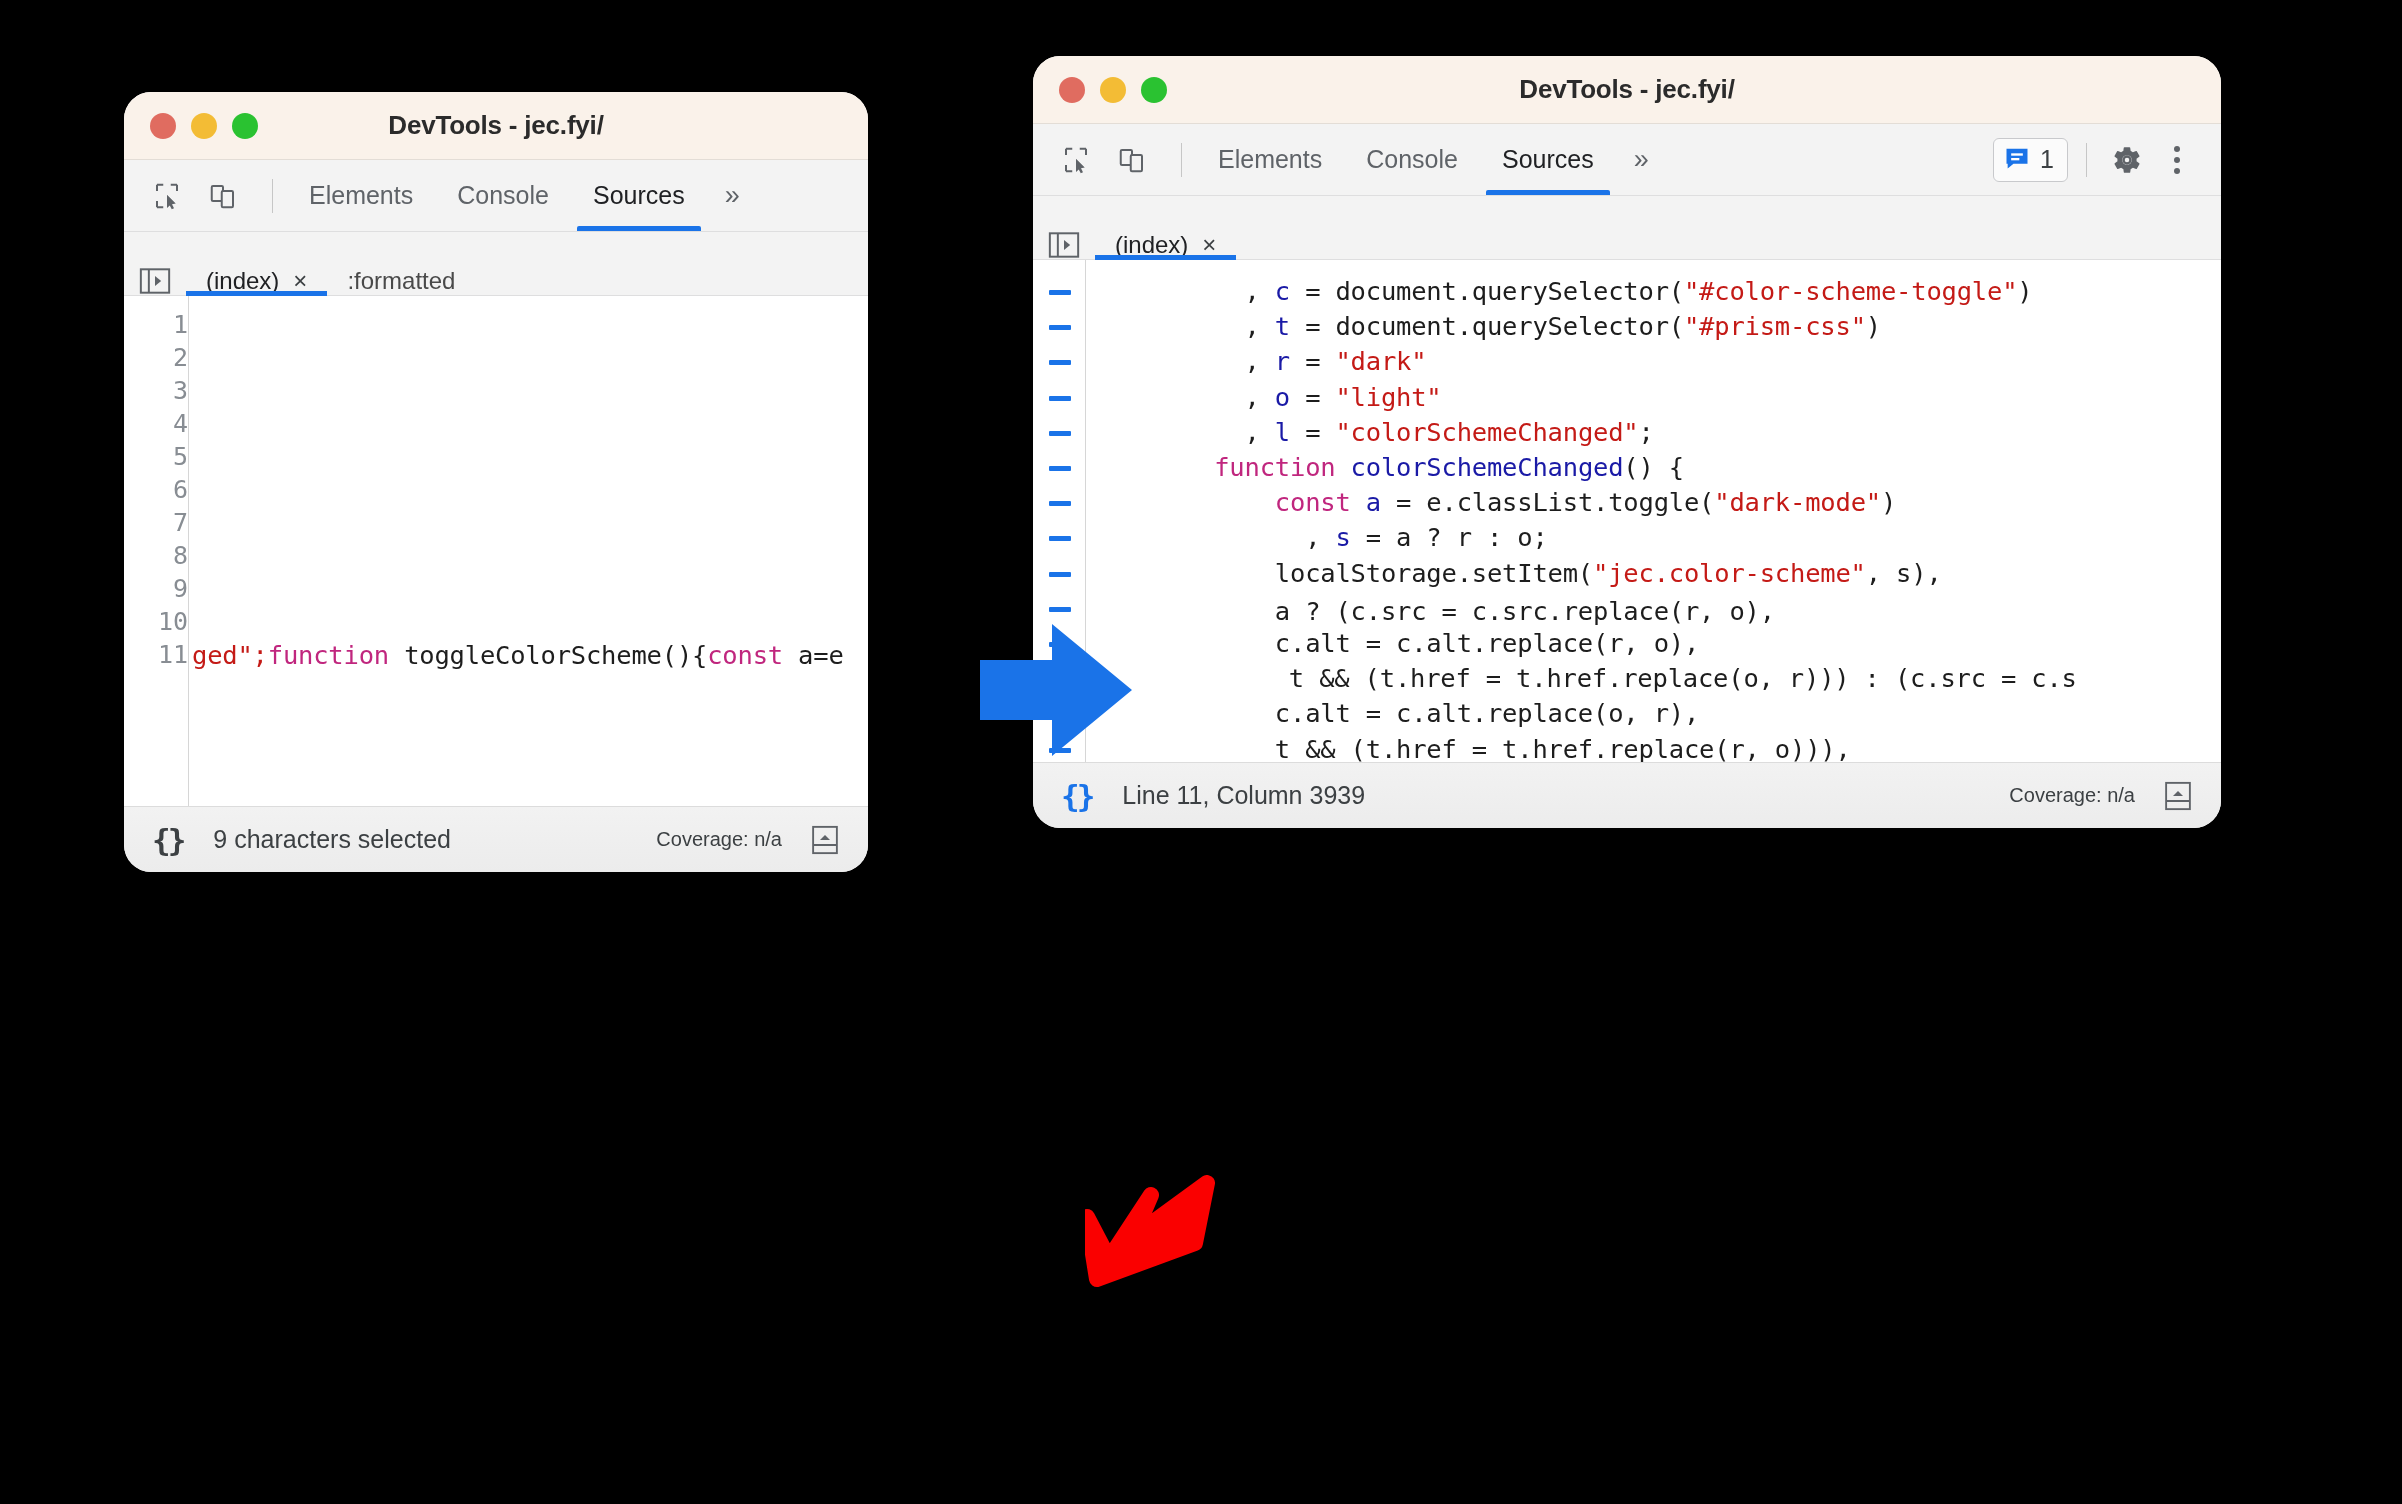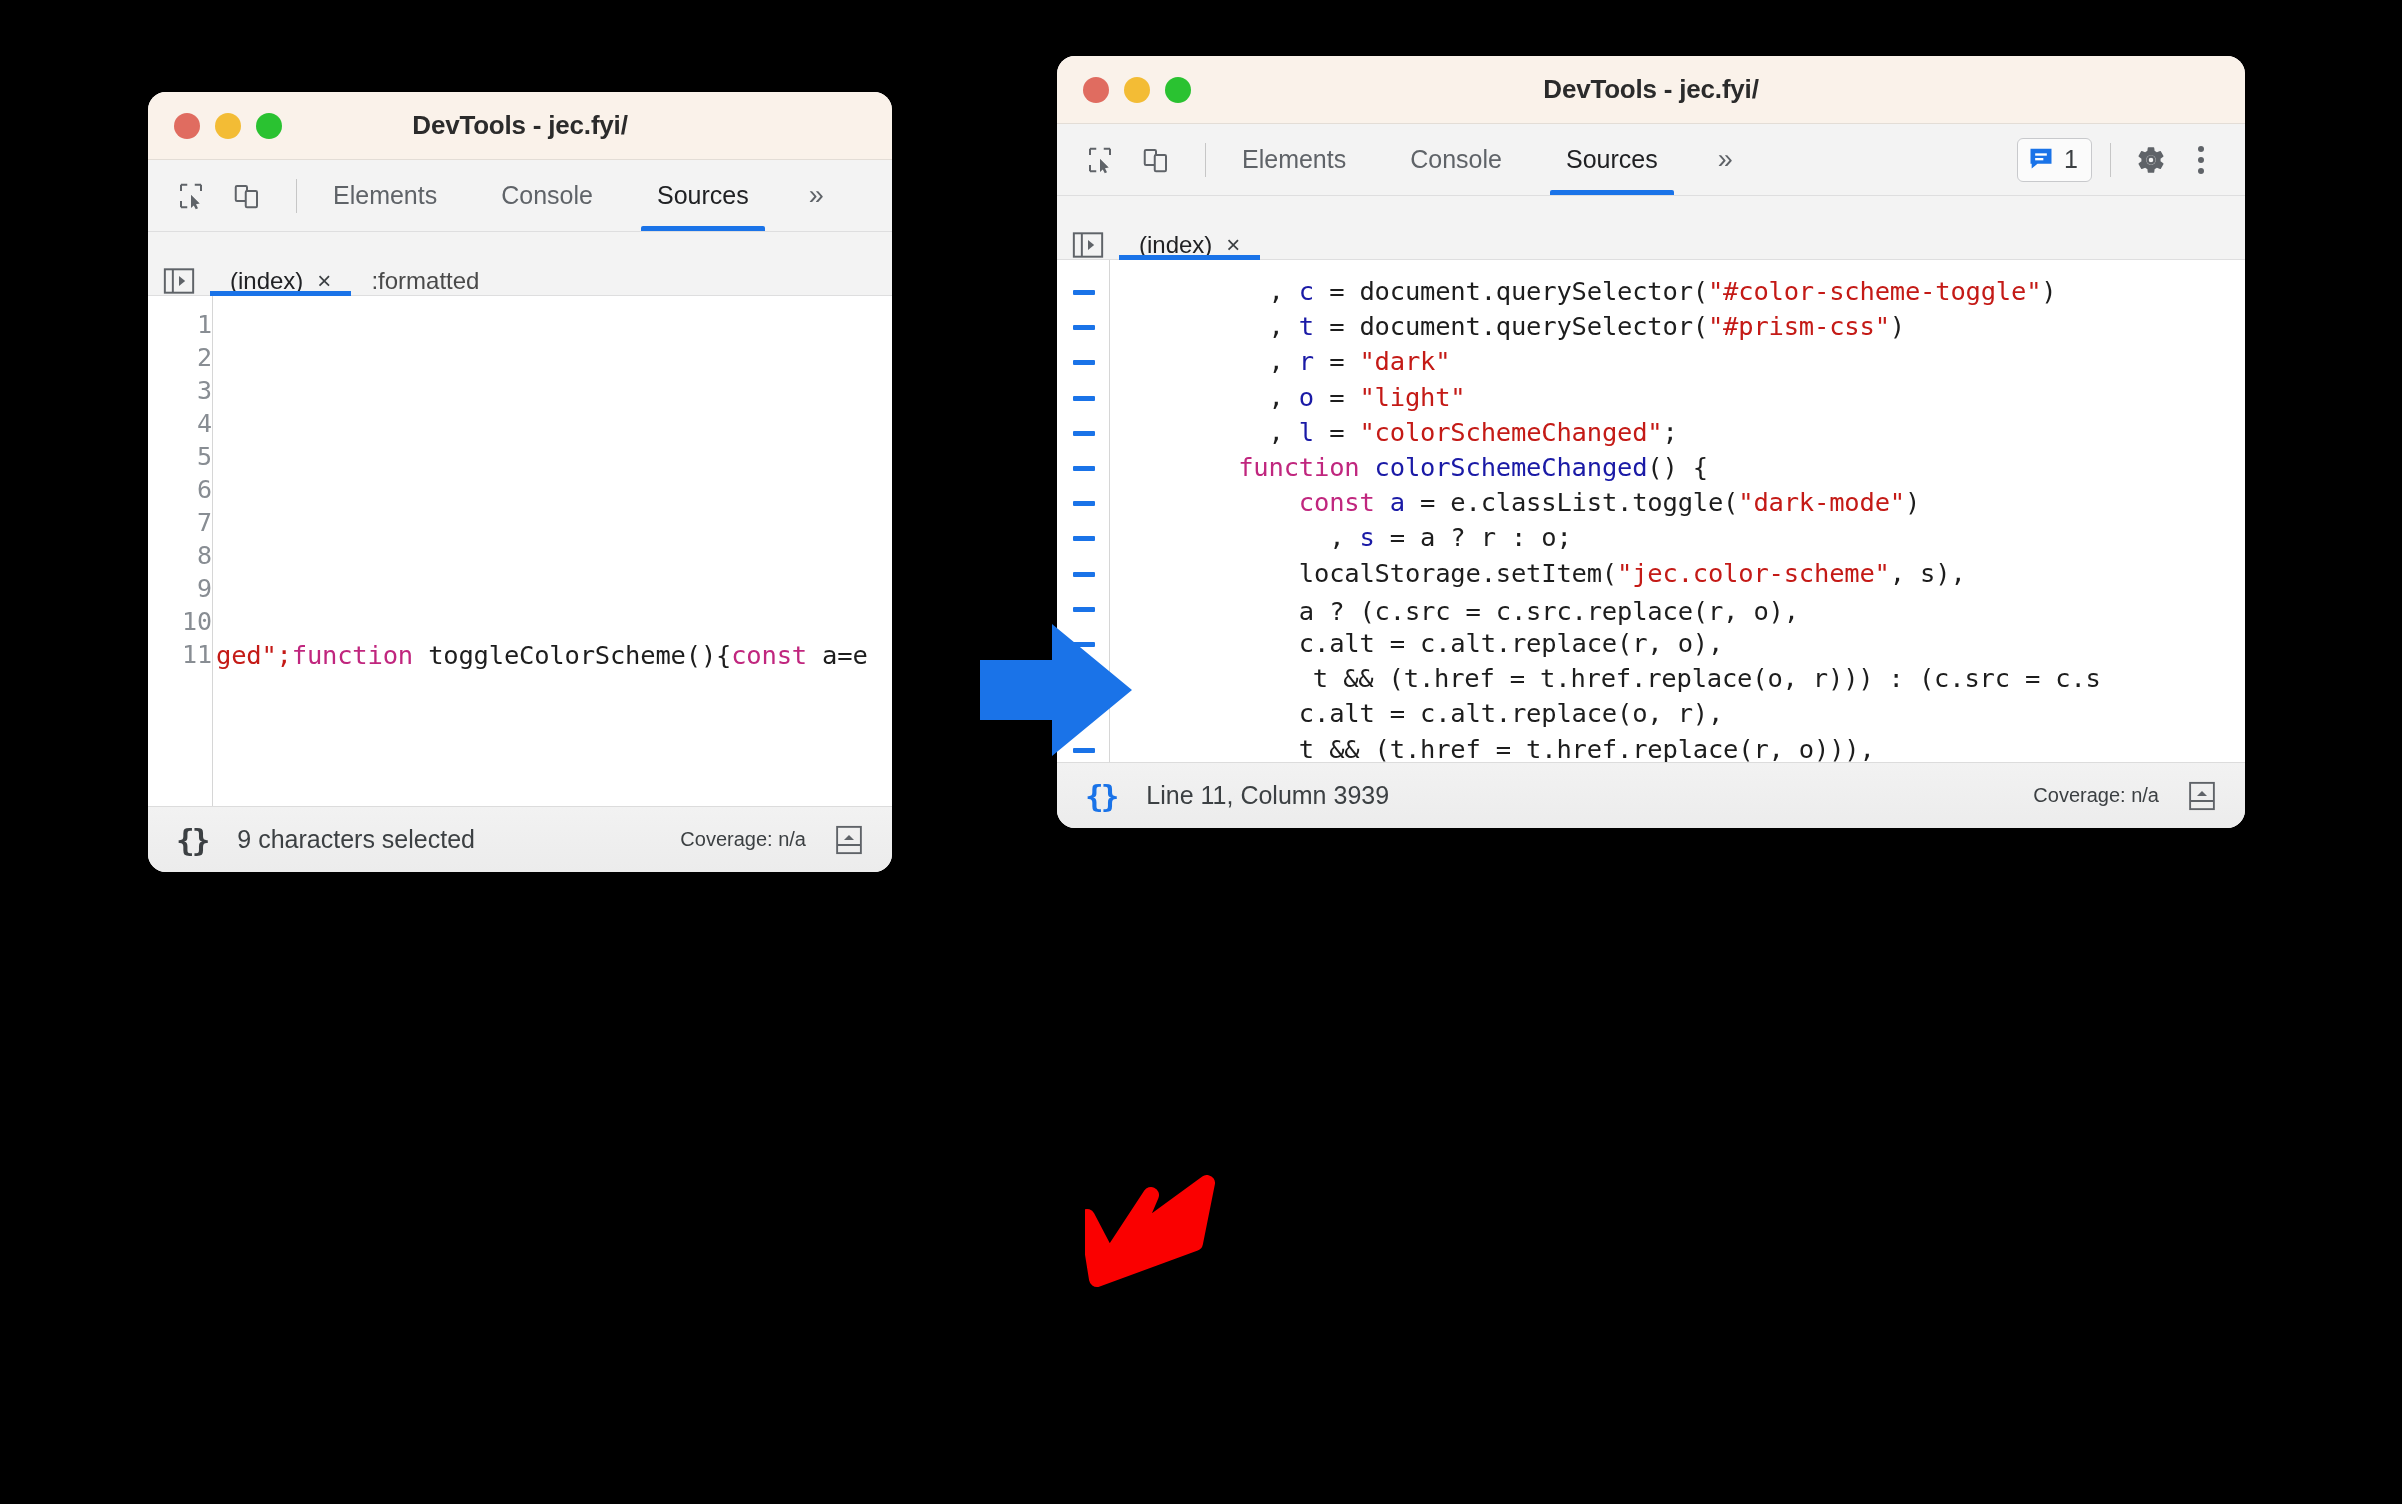--- a/index.html
+++ b/index.html
@@ -15,23 +15,22 @@
     position: relative;
     width: 2402px;
     height: 1504px;
     background: #000000;
   }
 
   
   .window {
     position: absolute;
     background: #ffffff;
-    border-radius: 18px;
+    border-radius: 27px;
     overflow: hidden;
-    margin-left: 24px;
   }
   .titlebar {
     height: 68px;
     background: #faf2ea;
     border-bottom: 1px solid #e3ddd6;
     display: flex;
     align-items: center;
     position: relative;
   }
   .traffic {
@@ -67,21 +66,21 @@
   .tb-icon {
     width: 42px; height: 42px;
     display: flex; align-items: center; justify-content: center;
     border-radius: 4px;
   }
   .tb-sep {
     width: 1px; height: 34px;
     background: #c6c6c6;
     margin: 0 14px;
   }
-  .panels { display: flex; align-items: center; height: 100%; gap: 20px; }
+  .panels { display: flex; align-items: center; height: 100%; }
   .panel-tab {
     font-size: 25px;
     color: #5f6368;
     padding: 0 22px;
     height: 100%;
     display: flex; align-items: center;
     position: relative;
     white-space: nowrap;
   }
   .panel-tab.active { color: #202124; }

